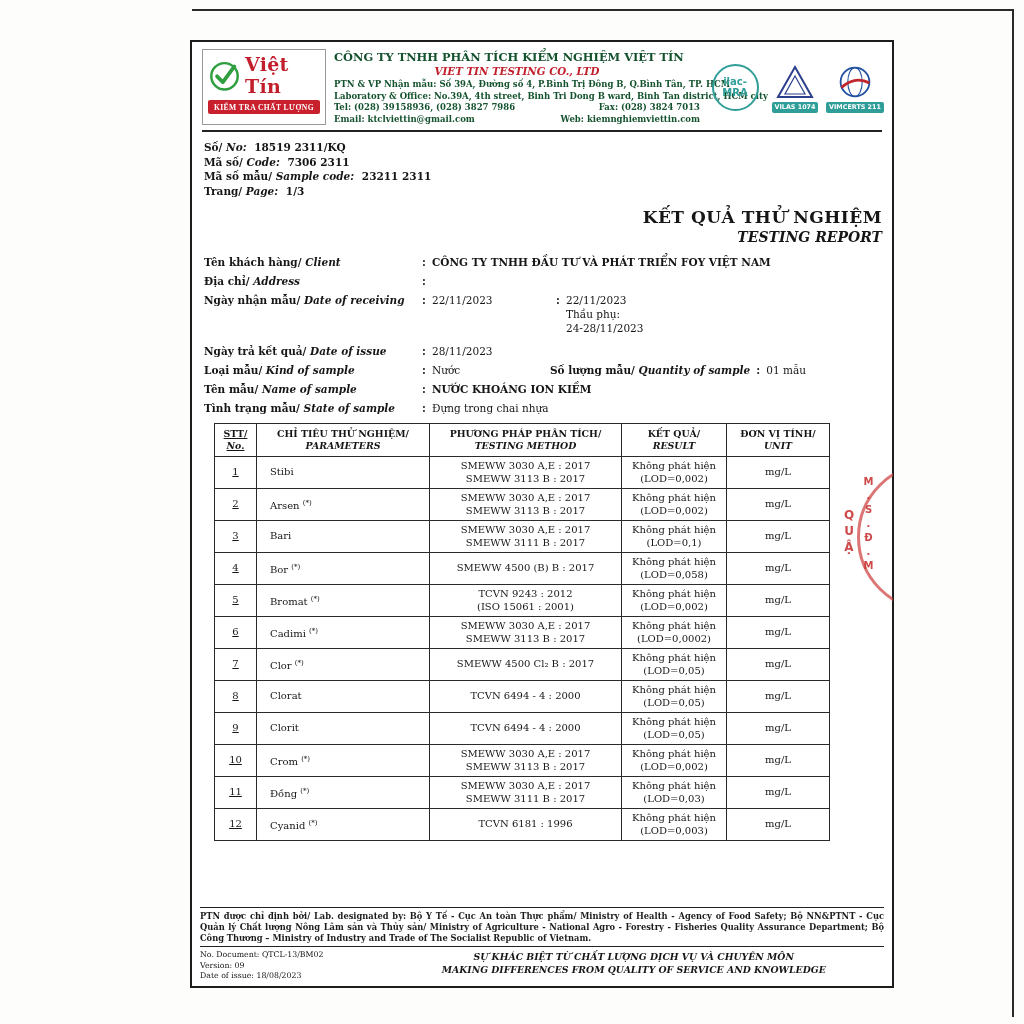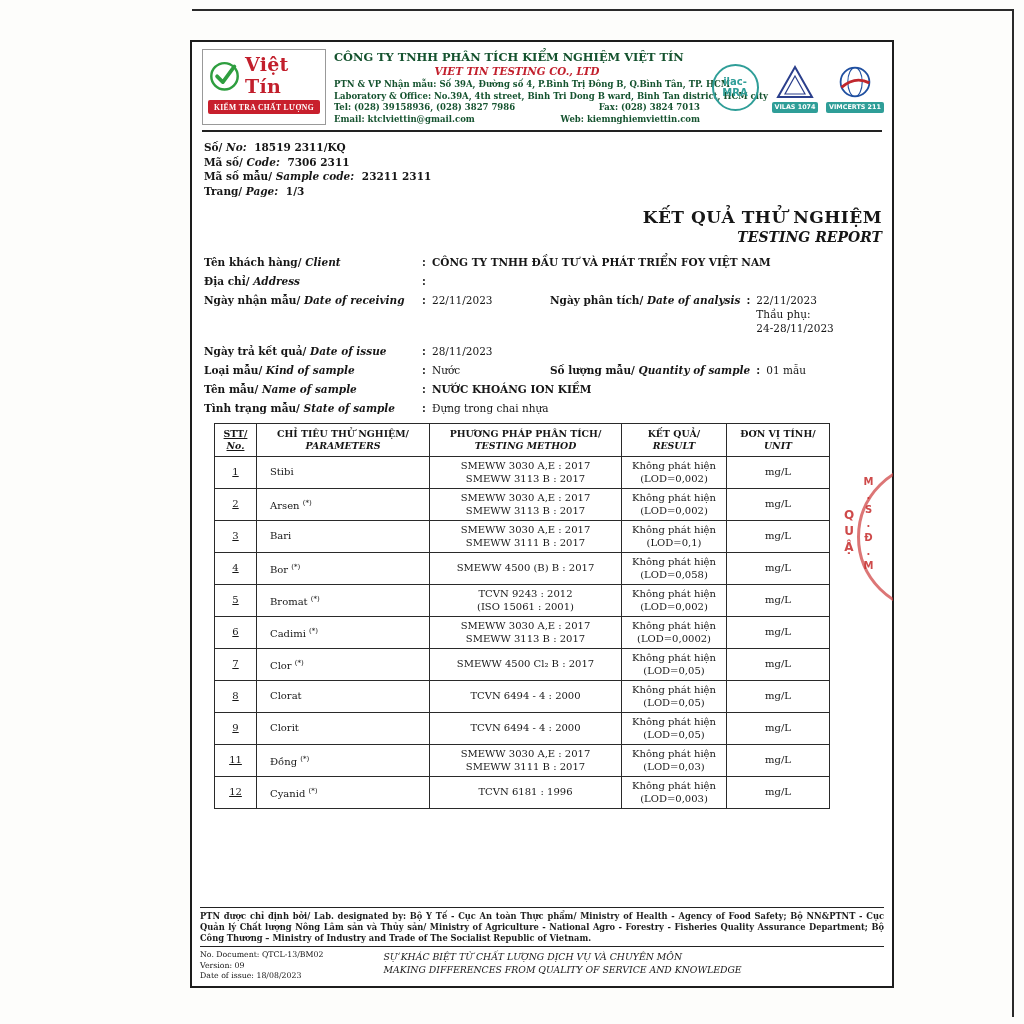--- a/index.html
+++ b/index.html
@@ -105,21 +105,21 @@
   .stamp-text { left: 24px; top: 26px; font-size: 10px; letter-spacing: 3px; }
   .stamp-text2 { left: 3px; top: 58px; font-size: 12px; letter-spacing: 2px; }
 
   
   .doc-footer { position: absolute; left: 8px; right: 8px; bottom: 4px; }
   .footer-rule { border-top: 1.5px solid #222; margin-bottom: 3px; }
   .lab-text { font-size: 8.3px; font-weight: 600; line-height: 1.3; text-align: justify; color: #1c1c1c; }
   .footer-rule2 { border-top: 1.5px solid #222; margin: 3px 0 3px; }
   .footer-bottom { display: flex; justify-content: space-between; align-items: flex-start; }
   .doc-ids { font-size: 7.8px; line-height: 1.35; flex: none; }
-  .slogan { flex: 1; margin-left: 60px; font-weight: normal; font-style: italic; font-size: 9.3px; line-height: 1.4; }
+  .slogan { flex: 1; margin-left: 60px; text-align: center; font-weight: bold; font-style: italic; font-size: 9.3px; line-height: 1.4; }
 </style>
 </head>
 <body>
 
 <div class="scan-edge-top"></div>
 <div class="scan-edge-right"></div>
 
 <div class="doc">
 
   <div class="doc-header">
@@ -211,21 +211,20 @@
     </div>
     <div class="info-row">
       <span class="info-label bilabel">Địa chỉ/<i> Address</i></span>
       <span class="info-colon"></span>
     </div>
     <div class="info-row">
       <span class="info-label bilabel">Ngày nhận mẫu/<i> Date of receiving</i></span>
       <span class="info-colon"></span>
       <span class="info-value val-short">22/11/2023</span>
       <span class="row-right">
-        <span class="info-label2 bilabel">Ngày phân tích/<i> Date of analysis</i></span>
         <span class="info-colon"></span>
         <span class="info-stack">
           <span>22/11/2023</span>
           <span>Thầu phụ:</span>
           <span>24-28/11/2023</span>
         </span>
       </span>
     </div>
     <div class="gap-row"></div>
     <div class="info-row">
@@ -330,20 +329,27 @@
           <td class="c-param">Clorat</td>
           <td class="c-method">TCVN 6494 - 4 : 2000</td>
           <td class="c-result">Không phát hiện<br>(LOD=0,05)</td>
           <td class="c-unit">mg/L</td>
         </tr>
         <tr>
           <td class="c-no">9</td>
           <td class="c-param">Clorit</td>
           <td class="c-method">TCVN 6494 - 4 : 2000</td>
           <td class="c-result">Không phát hiện<br>(LOD=0,05)</td>
+          <td class="c-unit">mg/L</td>
+        </tr>
+        <tr>
+          <td class="c-no">10</td>
+          <td class="c-param">Crom <sup>(*)</sup></td>
+          <td class="c-method">SMEWW 3030 A,E : 2017<br>SMEWW 3113 B : 2017</td>
+          <td class="c-result">Không phát hiện<br>(LOD=0,002)</td>
           <td class="c-unit">mg/L</td>
         </tr>
         <tr>
           <td class="c-no">11</td>
           <td class="c-param">Đồng <sup>(*)</sup></td>
           <td class="c-method">SMEWW 3030 A,E : 2017<br>SMEWW 3111 B : 2017</td>
           <td class="c-result">Không phát hiện<br>(LOD=0,03)</td>
           <td class="c-unit">mg/L</td>
         </tr>
         <tr>

